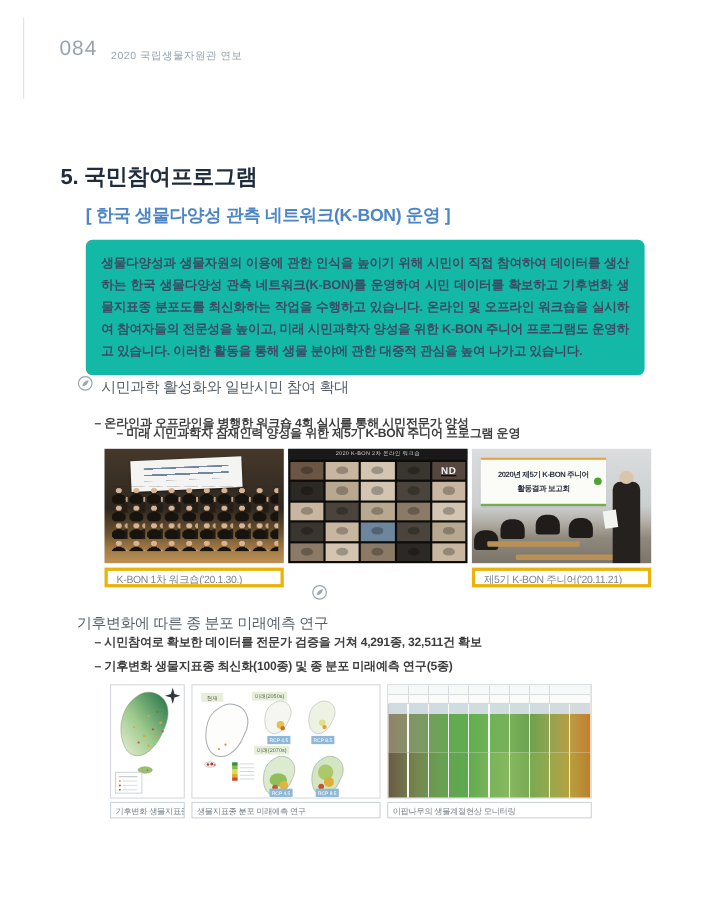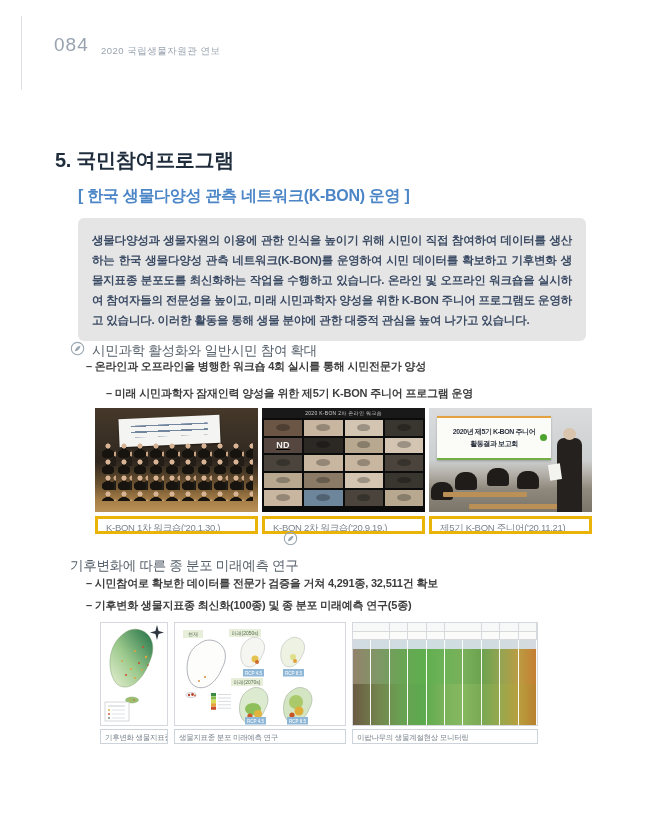--- a/index.html
+++ b/index.html
@@ -12,32 +12,32 @@
   .spine { position:absolute; left:21px; top:16px; width:1px; height:74px; background:#dde1e6; }
 
   .pagenum  { position:absolute; left:54px; top:34px; font-size:19px; letter-spacing:1px; color:#99a3b0; }
   .pheader  { position:absolute; left:101px; top:45px; font-size:9.5px; letter-spacing:0.5px; color:#99a3b0; }
 
   .title    { position:absolute; left:55px; top:147px; font-size:20px; font-weight:600; color:#1f2c3c; letter-spacing:-0.3px; }
   .subtitle { position:absolute; left:78px; top:186px; font-size:16px; font-weight:700; color:#4c86c6; letter-spacing:-0.3px; }
 
   .intro {
     position:absolute; left:78px; top:218px; width:508px;
-    background:#e5e5e5; border-radius:6px; padding:12px 14px 11px 14px;
+    background:#14b8a6; border-radius:6px; padding:12px 14px 11px 14px;
     font-size:11.5px; line-height:20px; font-weight:600; color:#3b4b64;
     text-align:justify; letter-spacing:-0.2px;
   }
 
   .sec-head { position:absolute; display:flex; align-items:flex-end; gap:7px; }
   .sec-head .lbl { font-size:13.5px; font-weight:500; color:#57616b; letter-spacing:-0.3px; }
   .sec1-head { left:70px; top:341px; }
   .sec2-head { left:70px; top:531px;flex-direction:column; }
 
   .bullet { position:absolute; left:86px; font-size:11px; font-weight:700; color:#3d3d3d; letter-spacing:-0.2px; }
-  .b11 { top:359px; } .b12 { top:386px;margin-left:20px; }
+  .b11 { top:377px; } .b12 { top:386px;margin-left:20px; }
   .b21 { top:576px; } .b22 { top:598px; }
 
   
   .figrow1 { position:absolute; left:95px; top:408px; display:flex; gap:4px; }
   .figrow1 figure { width:163px; }
   .photo { position:relative; width:163px; height:104px; overflow:hidden; background:#222; }
   .cap {
     border:3px solid #eab308; background:#fff; color:#7b848d;
     font-size:9.5px; line-height:16px; height:18px; padding:1px 0 0 8px;
     margin-top:4px; white-space:nowrap; overflow:hidden; letter-spacing:-0.3px;
@@ -61,21 +61,21 @@
   .photo1 .banner::before {
     content:''; position:absolute; left:12%; right:12%; top:26%; height:40%;
     background:repeating-linear-gradient(180deg,#3a567a 0 1.5px, transparent 1.5px 6px); opacity:.7;
   }
 
   
   .photo2 { background:#0c0c0c; }
   .vc-titlebar { position:absolute; left:0; right:0; top:0; height:10px; background:#191919;
     color:#cfcfcf; font-size:5px; text-align:center; line-height:10px; letter-spacing:0.3px; }
   .vc-grid { position:absolute; left:2px; right:2px; top:12px; bottom:2px;
-    display:grid; grid-template-columns:repeat(4,1fr); grid-template-rows:repeat(5,1fr); gap:2px;text-decoration:underline; }
+    display:grid; grid-template-columns:repeat(5,1fr); grid-template-rows:repeat(5,1fr); gap:2px;text-decoration:underline; }
   .t { position:relative; overflow:hidden; }
   .t::after { content:''; position:absolute; left:50%; top:24%; width:36%; height:44%;
     transform:translateX(-50%); border-radius:50% 50% 46% 46%; background:rgba(0,0,0,.26); }
   .c1{background:#6b5545;} .c2{background:#c9b6a0;} .c3{background:#8a7a66;}
   .c4{background:#39352f;} .c5{background:#d3c5b2;} .c6{background:#4a443c;}
   .c7{background:#b8a88f;} .c8{background:#6e869c;} .c9{background:#2c2824;}
   .t.nd { background:#564640; display:flex; align-items:center; justify-content:center; }
   .t.nd::after { display:none; }
   .t.nd span { color:#efefef; font-size:9px; font-weight:700; letter-spacing:0.5px; }
 
@@ -185,21 +185,20 @@
         <div class="t c8"></div>
         <div class="t c6"></div>
         <div class="t c7"></div>
         <div class="t c3"></div>
         <div class="t c5"></div>
         <div class="t c3"></div>
         <div class="t c9"></div>
         <div class="t c2"></div>
       </div>
     </div>
-    <figcaption class="cap">K-BON 2차 워크숍('20.9.19.)</figcaption>
   </figure>
 
   <figure>
     <div class="photo photo3">
       <div class="banner3">
         <span class="bl">2020년 제5기 K-BON 주니어</span>
         <span class="bl">활동결과 보고회</span>
       </div>
       <div class="sit s1"></div>
       <div class="sit s2"></div>

